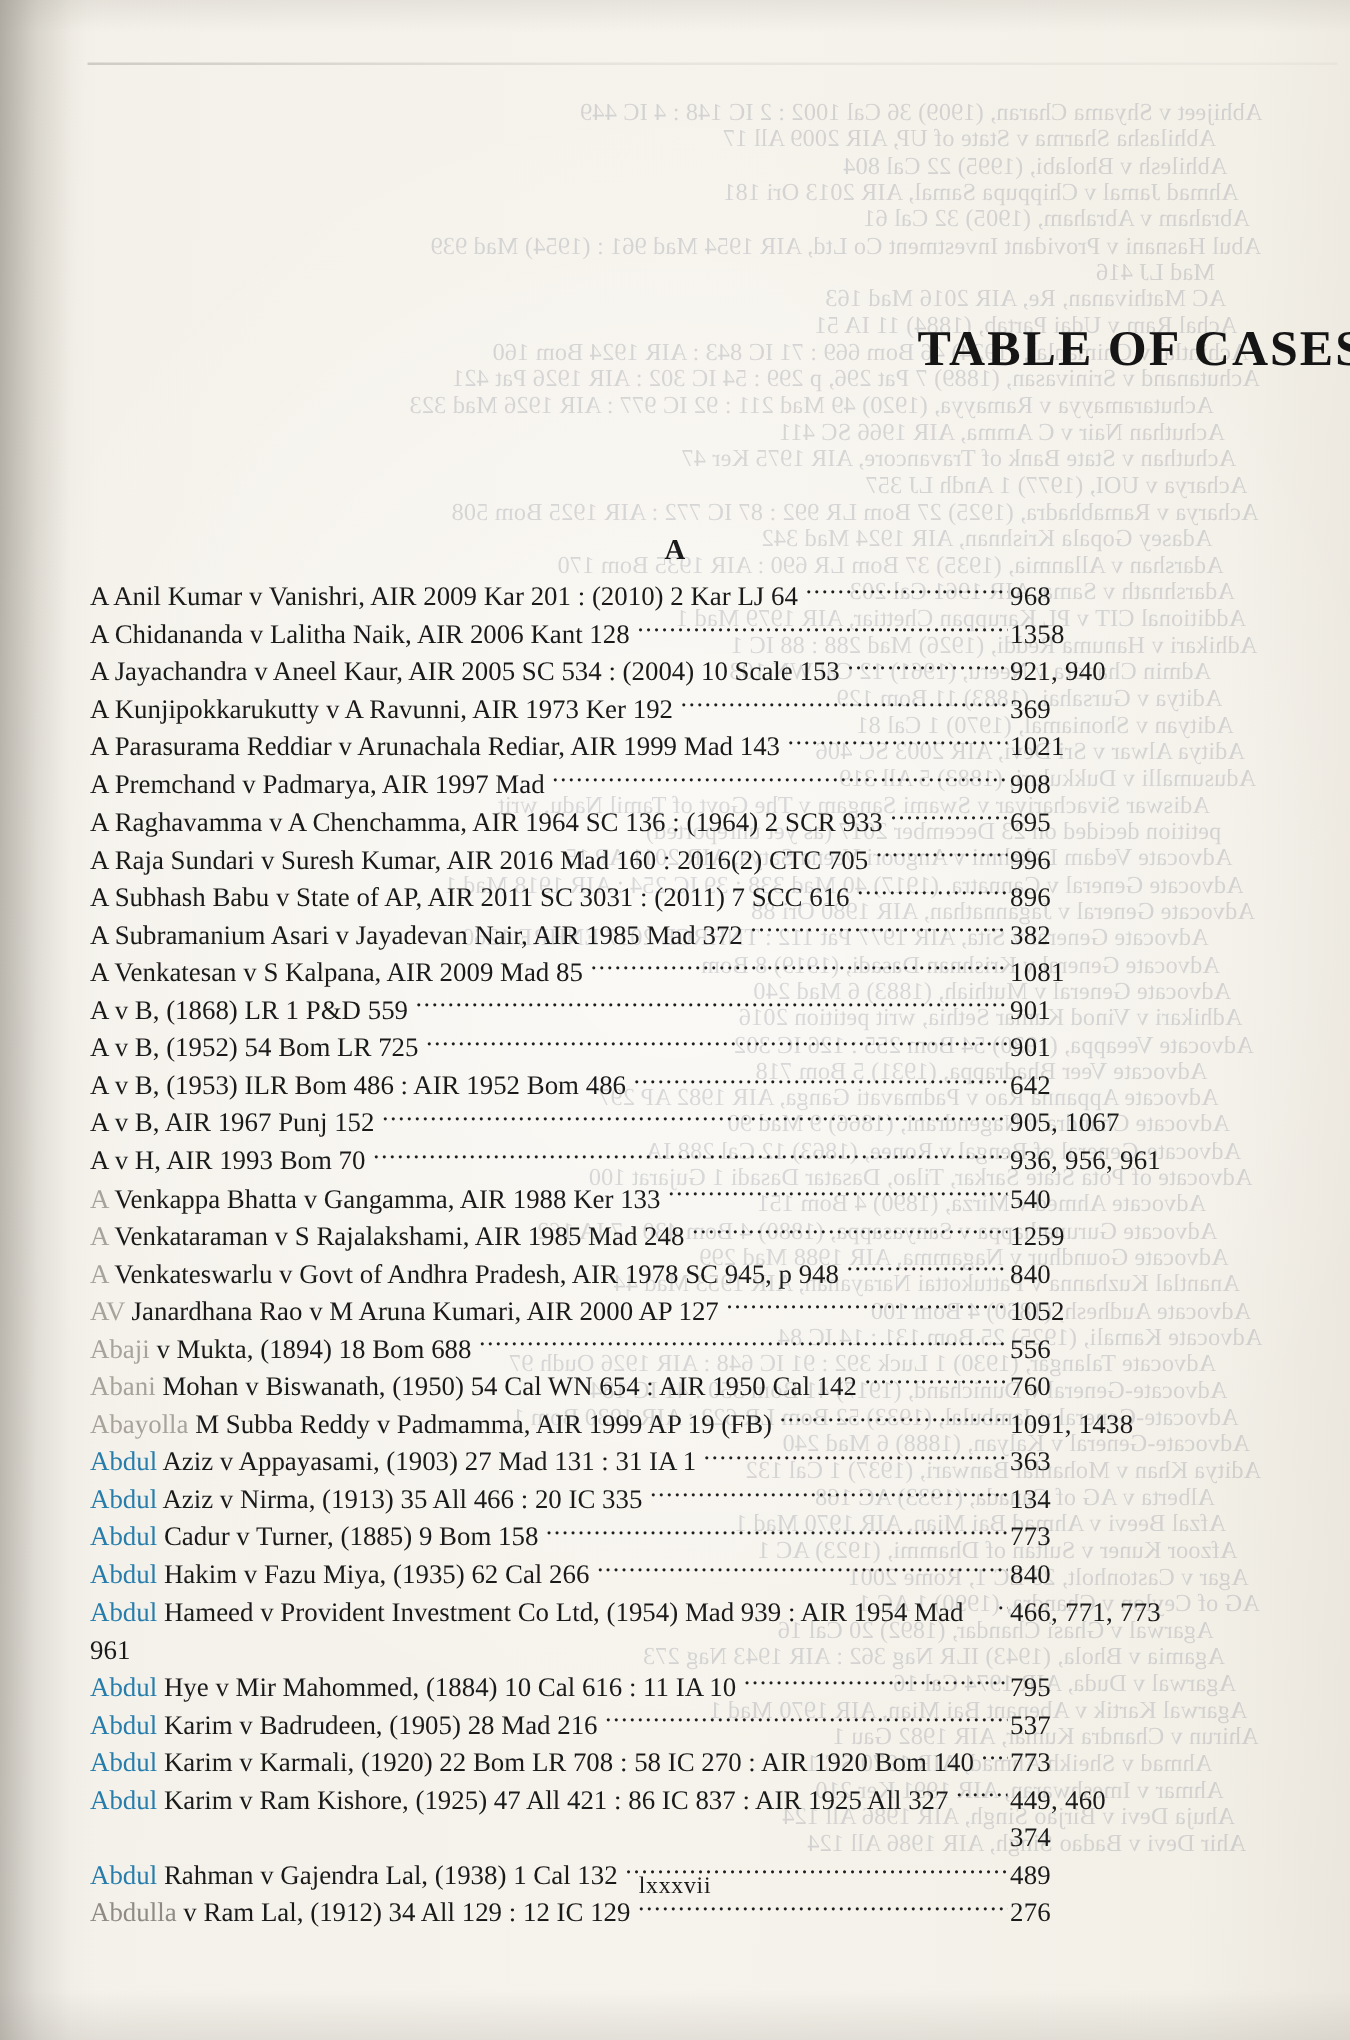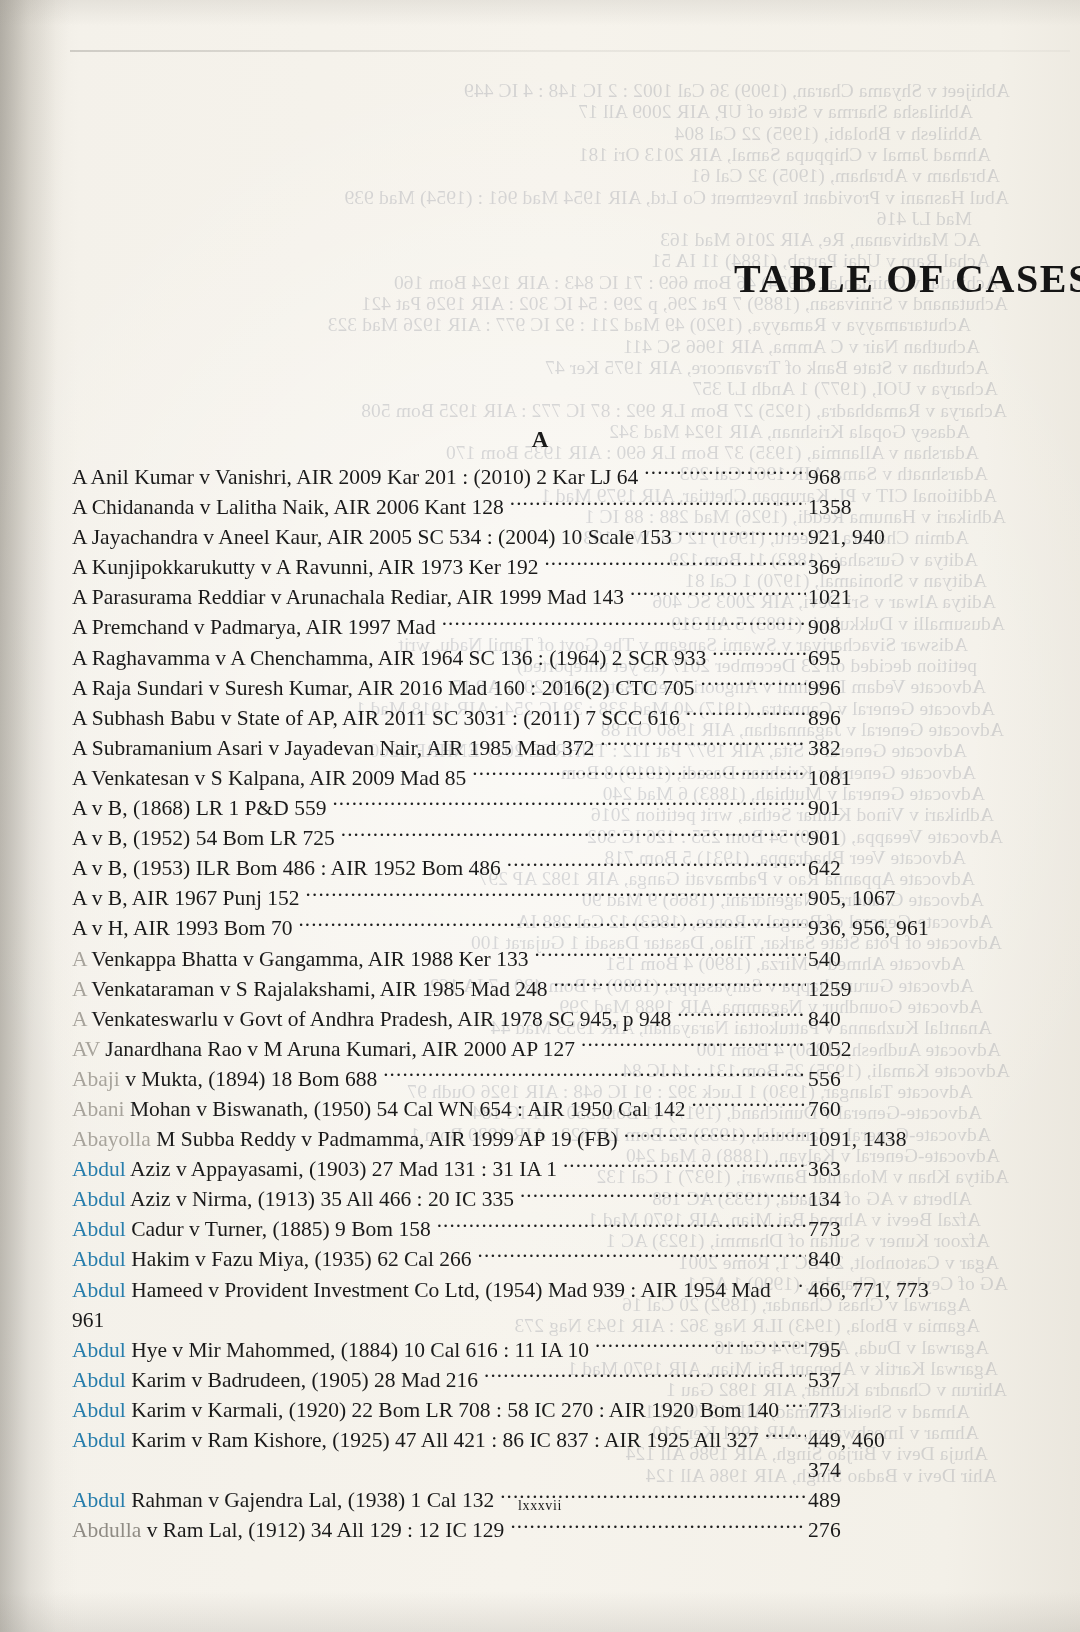--- a/index.html
+++ b/index.html
@@ -171,21 +171,21 @@
   }
   .fade-head.f2 { color: #0369a1; }
   .fade-head.f3 { color: #7e7a73; }
 
   .folio {
     position: absolute;
     top: 1498px;
     left: 0;
     width: 1080px;
     text-align: center;
-    font-size: 14px;
+    font-size: 19px;
     letter-spacing: 0.6px;
   }
 </style>
 </head>
 <body>
 
 <div class="page">
 
   <div class="paper-tone"></div>
 

